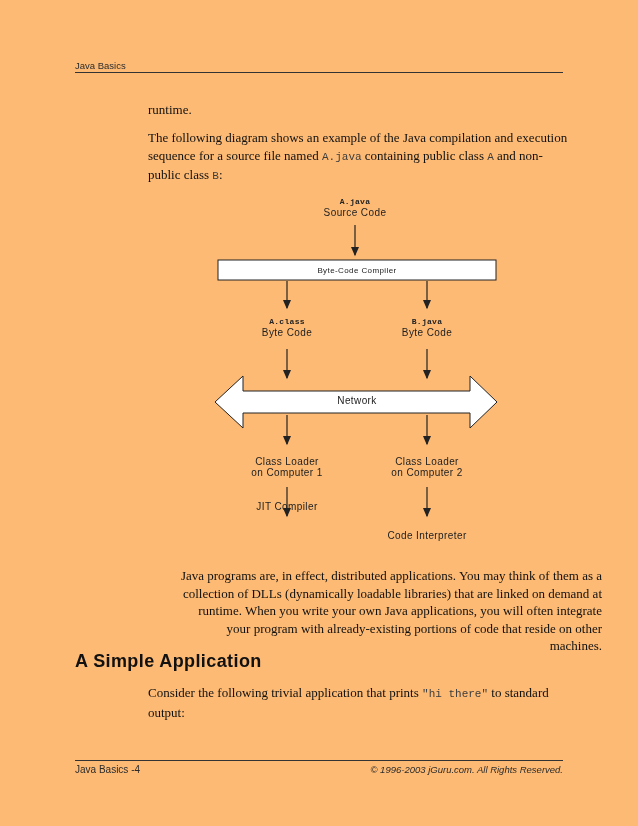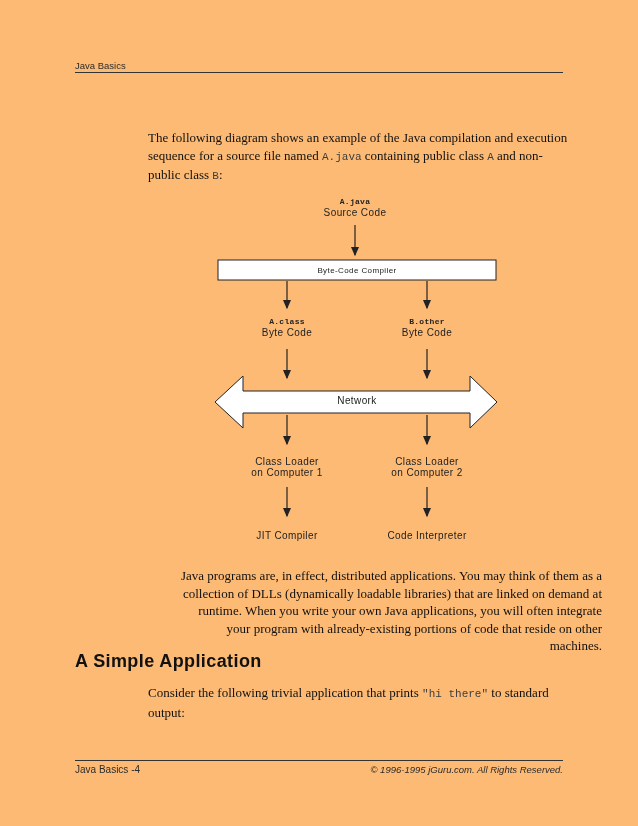--- a/index.html
+++ b/index.html
@@ -89,20 +89,21 @@
   }
 </style>
 </head>
 <body>
 
 <div class="page">
 
   <div class="hdr-title">Java Basics</div>
   <div class="hdr-rule"></div>
 
+  <div class="bodytext p-runtime">runtime.</div>
 
   <div class="bodytext p-intro"><span>The following diagram shows an example of the Java compilation and execution sequence for a source file named </span><span class="inline-code">A.java</span><span> containing public class </span><span class="inline-code">A</span><span> and non-public class </span><span class="inline-code">B</span><span>:</span></div>
 
   <svg class="diagram-svg" width="310" height="365" viewBox="0 0 310 365">
     <defs>
       <marker id="ah" markerWidth="9" markerHeight="8" refX="7" refY="3.5" orient="auto">
         <path d="M0,0 L8,3.5 L0,7 Z" fill="#222"></path>
       </marker>
     </defs>
 
@@ -131,46 +132,46 @@
   </div>
 
   <div class="compiler-lbl">Byte-Code Compiler</div>
 
   <div class="dlabel" style="left:287px; top:317px;">
     <div class="lbl-mono">A.class</div>
     <div class="lbl-sans">Byte Code</div>
   </div>
 
   <div class="dlabel" style="left:427px; top:317px;">
-    <div class="lbl-mono">B.other</div>
+    <div class="lbl-mono">B.java</div>
     <div class="lbl-sans">Byte Code</div>
   </div>
 
   <div class="dlabel lbl-sans" style="left:357px; top:396px;">Network</div>
 
   <div class="dlabel" style="left:287px; top:457px;">
     <div class="lbl-sans">Class Loader</div>
     <div class="lbl-sans">on Computer 1</div>
   </div>
 
   <div class="dlabel" style="left:427px; top:457px;">
     <div class="lbl-sans">Class Loader</div>
     <div class="lbl-sans">on Computer 2</div>
   </div>
 
-  <div class="dlabel lbl-sans" style="left:287px; top:531px;">JIT Compiler</div>
+  <div class="dlabel lbl-sans" style="left:287px; top:502px;">JIT Compiler</div>
   <div class="dlabel lbl-sans" style="left:427px; top:531px;">Code Interpreter</div>
 
   <div class="bodytext p-center">Java programs are, in effect, distributed applications. You may think of them as a
 collection of DLLs (dynamically loadable libraries) that are linked on demand at
 runtime. When you write your own Java applications, you will often integrate
 your program with already-existing portions of code that reside on other
 machines.</div>
 
   <div class="h-simple">A Simple Application</div>
 
   <div class="bodytext p-consider"><span>Consider the following trivial application that prints </span><span class="inline-code">"hi there"</span><span> to standard output:</span></div>
 
   <div class="ftr-rule"></div>
   <div class="ftr-left">Java Basics -4</div>
-  <div class="ftr-right">© 1996-1995 jGuru.com. All Rights Reserved.</div>
+  <div class="ftr-right">© 1996-2003 jGuru.com. All Rights Reserved.</div>
 
 </div>
 
 </body></html>

